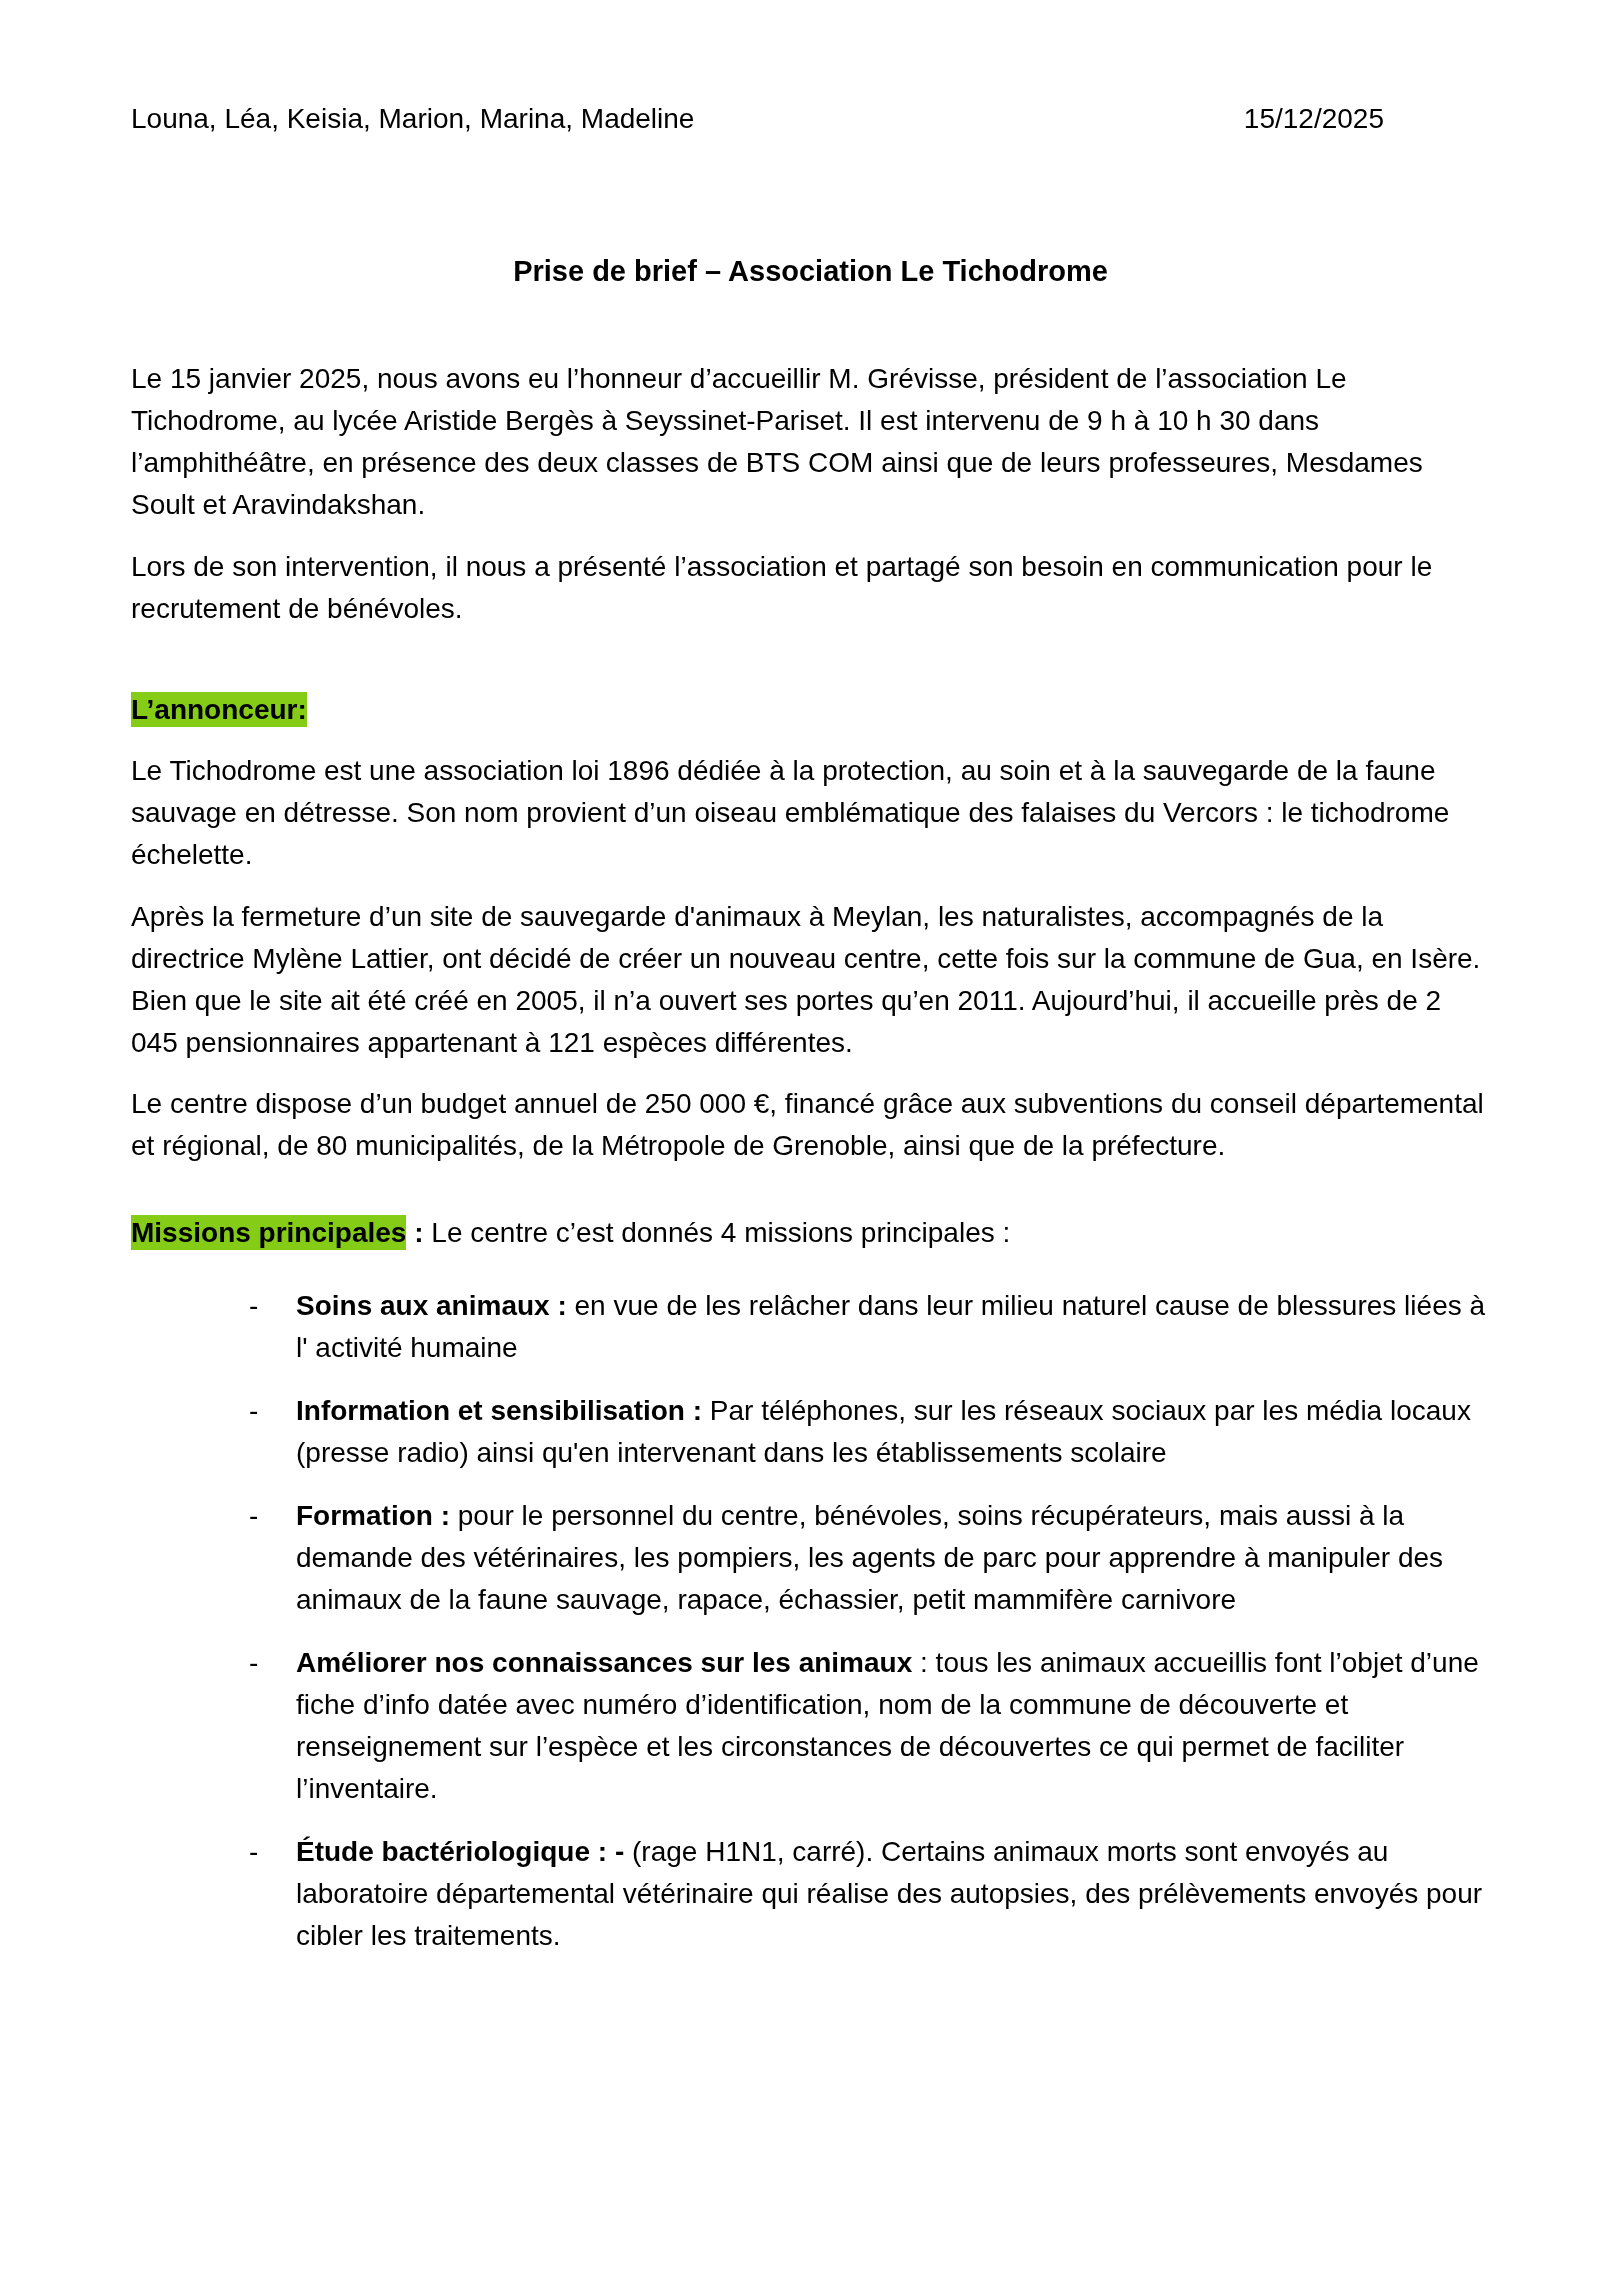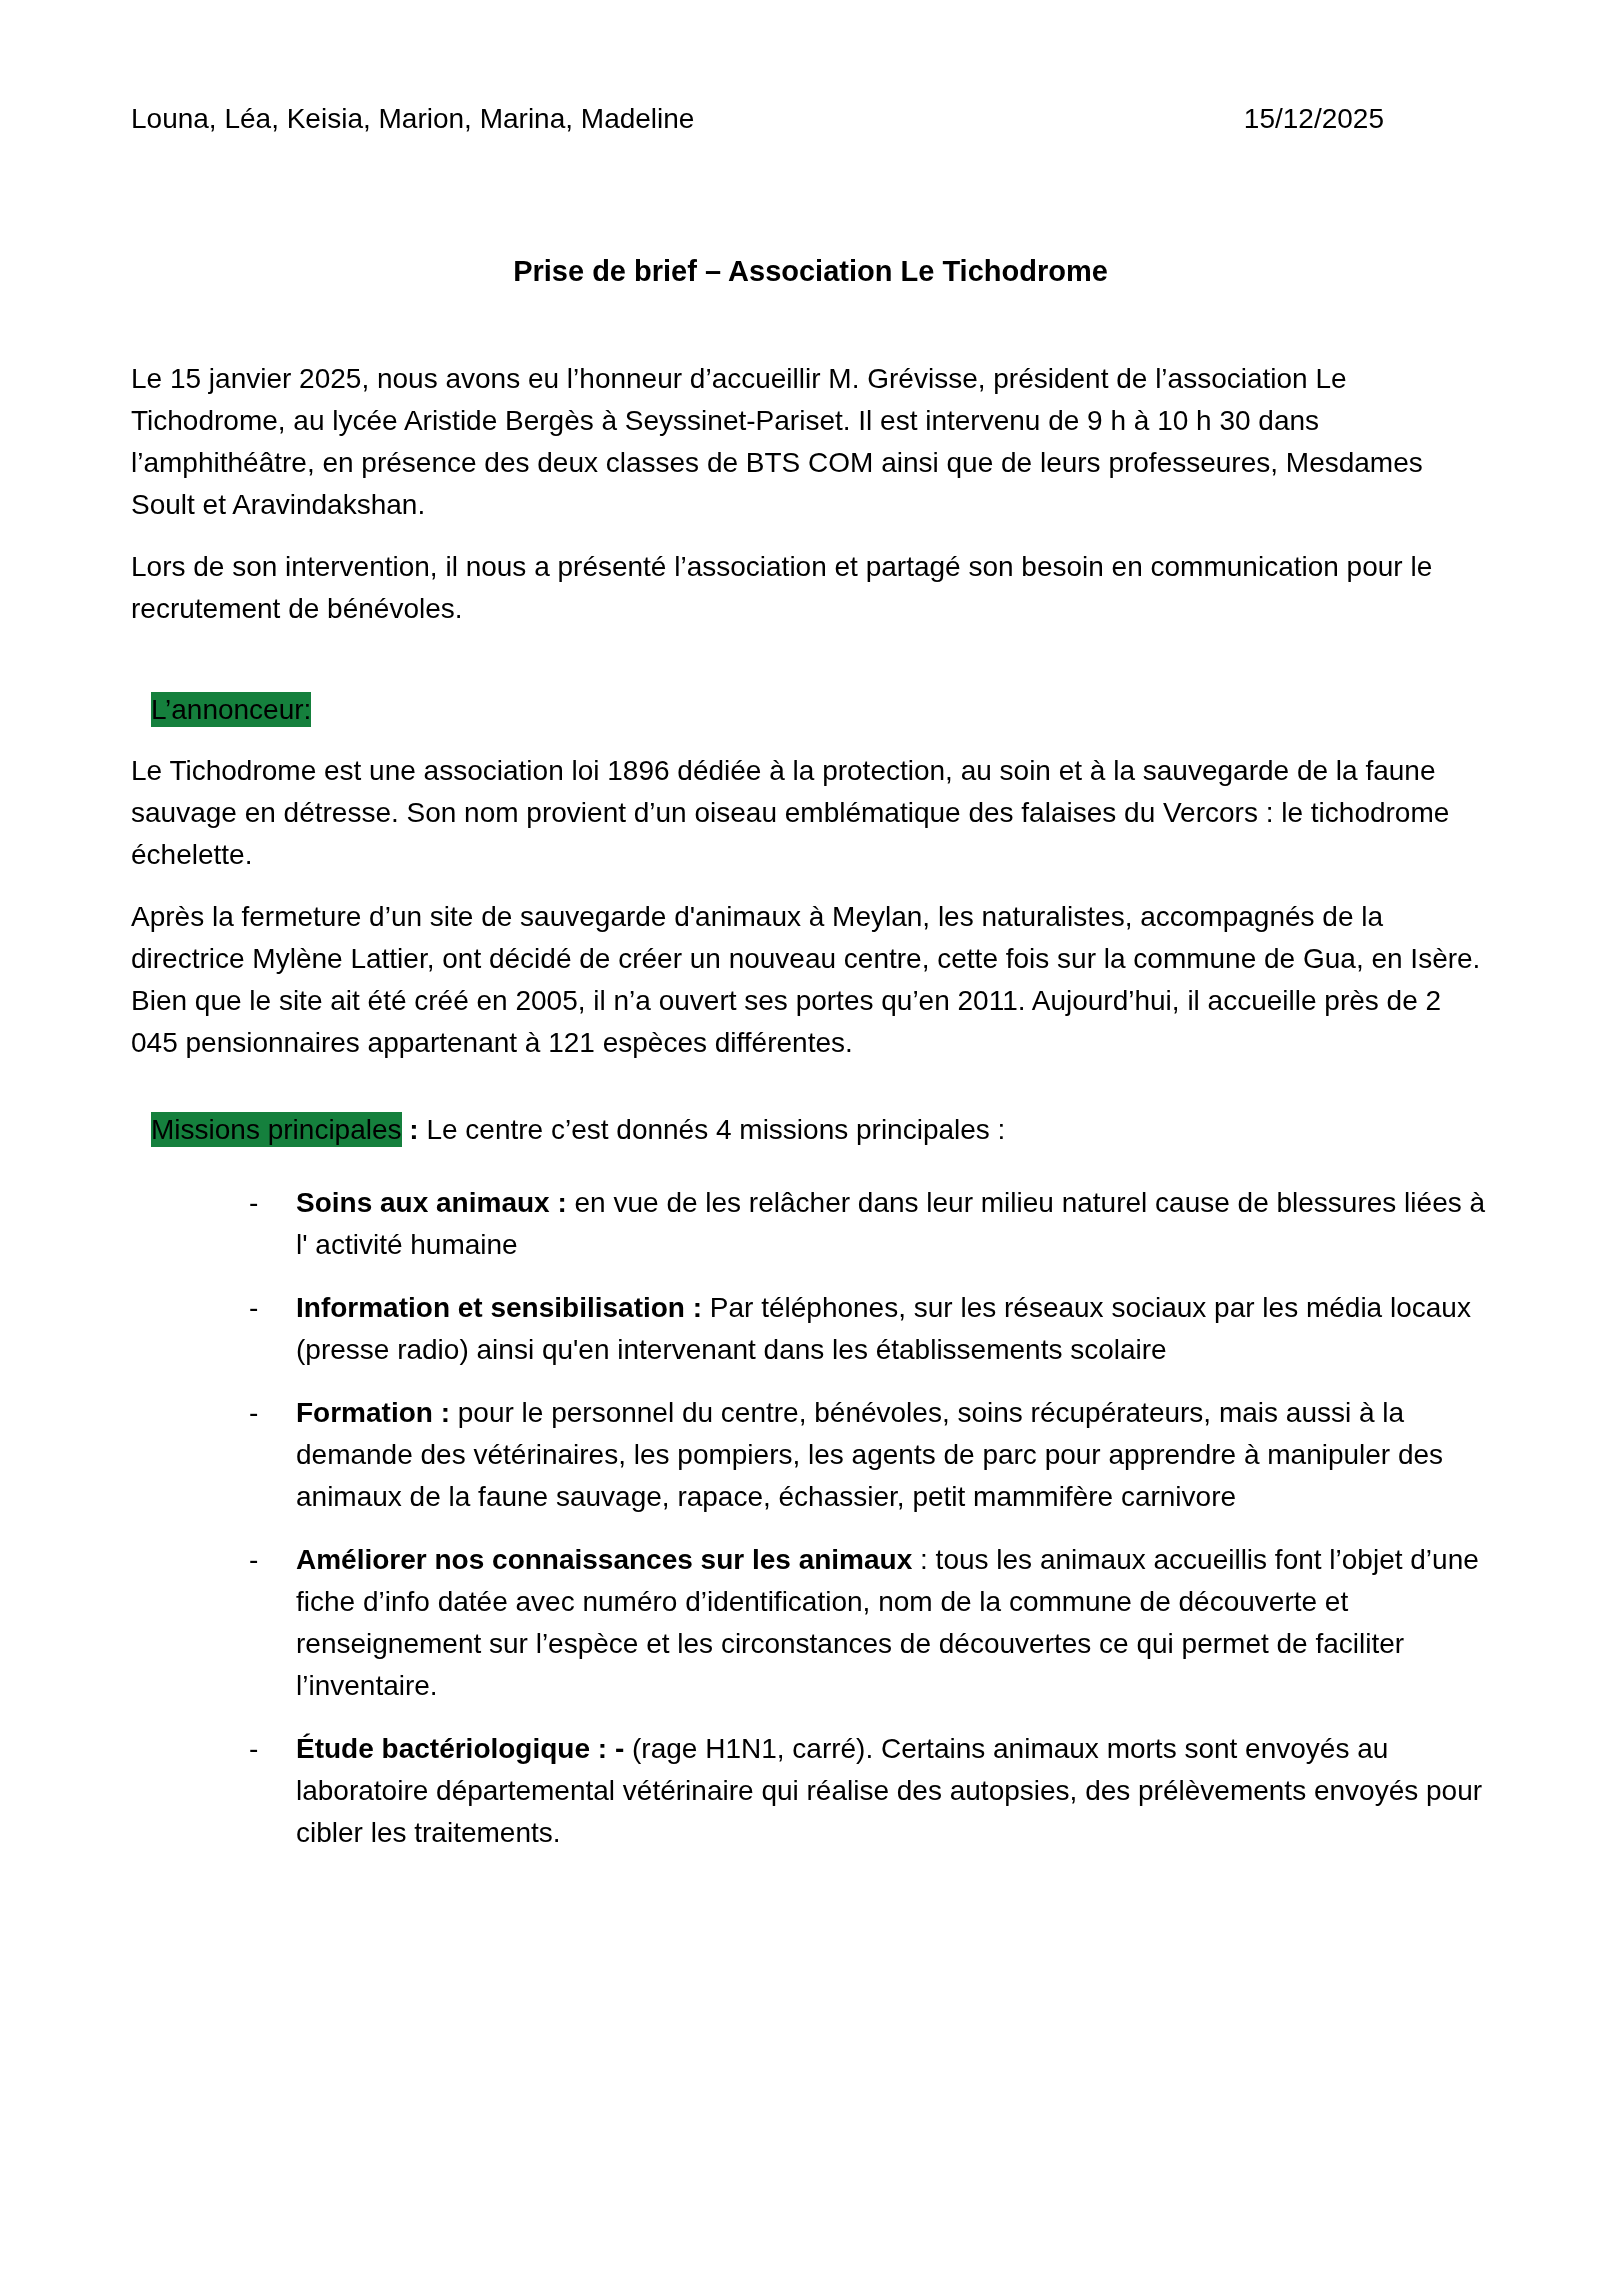--- a/index.html
+++ b/index.html
@@ -41,25 +41,24 @@
     margin: 19.6px 0 0 0;
   }
   .para.first-after-title {
     margin-top: 66px;
   }
   .section-heading {
     margin: 59px 0 0 0;
     font-weight: bold;
   }
   mark.hl {
-    background: #15803d;
+    background: #84cc16;
     color: #000000;
-    font-weight: normal;
+    font-weight: bold;
     padding: 2px 0;
-    margin-left: 20px;
   }
   .bold { font-weight: bold; }
   .missions-line {
     margin-top: 45px;
   }
   ul.missions-list {
     list-style: none;
     margin: 31px 0 0 118px;
     padding: 0;
   }
@@ -93,20 +92,21 @@
   <p class="para first-after-title">Le 15 janvier 2025, nous avons eu l’honneur d’accueillir M. Grévisse, président de l’association Le Tichodrome, au lycée Aristide Bergès à Seyssinet-Pariset. Il est intervenu de 9 h à 10 h 30 dans l’amphithéâtre, en présence des deux classes de BTS COM ainsi que de leurs professeures, Mesdames Soult et Aravindakshan.</p>
 
   <p class="para">Lors de son intervention, il nous a présenté l’association et partagé son besoin en communication pour le recrutement de bénévoles.</p>
 
   <p class="section-heading"><mark class="hl">L’annonceur:</mark></p>
 
   <p class="para">Le Tichodrome est une association loi 1896 dédiée à la protection, au soin et à la sauvegarde de la faune sauvage en détresse. Son nom provient d’un oiseau emblématique des falaises du Vercors : le tichodrome échelette.</p>
 
   <p class="para">Après la fermeture d’un site de sauvegarde d'animaux à Meylan, les naturalistes, accompagnés de la directrice Mylène Lattier, ont décidé de créer un nouveau centre, cette fois sur la commune de Gua, en Isère. Bien que le site ait été créé en 2005, il n’a ouvert ses portes qu’en 2011. Aujourd’hui, il accueille près de 2 045 pensionnaires appartenant à 121 espèces différentes.</p>
 
+  <p class="para">Le centre dispose d’un budget annuel de 250 000 €, financé grâce aux subventions du conseil départemental et régional, de 80 municipalités, de la Métropole de Grenoble, ainsi que de la préfecture.</p>
 
   <p class="para missions-line"><mark class="hl">Missions principales</mark><span class="bold"> :</span><span> Le centre c’est donnés 4 missions principales :</span></p>
 
   <ul class="missions-list">
     <li><span class="bold">Soins aux animaux :</span><span> en vue de les relâcher dans leur milieu naturel cause de blessures liées à l' activité humaine</span></li>
     <li><span class="bold">Information et sensibilisation :</span><span> Par téléphones, sur les réseaux sociaux par les média locaux (presse radio) ainsi qu'en intervenant dans les établissements scolaire</span></li>
     <li><span class="bold">Formation :</span><span> pour le personnel du centre, bénévoles, soins récupérateurs, mais aussi à la demande des vétérinaires, les pompiers, les agents de parc pour apprendre à manipuler des animaux de la faune sauvage, rapace, échassier, petit mammifère carnivore</span></li>
     <li><span class="bold">Améliorer nos connaissances sur les animaux</span><span> : tous les animaux accueillis font l’objet d’une fiche d’info datée avec numéro d’identification, nom de la commune de découverte et renseignement sur l’espèce et les circonstances de découvertes ce qui permet de faciliter l’inventaire.</span></li>
     <li><span class="bold">Étude bactériologique : -</span><span> (rage H1N1, carré). Certains animaux morts sont envoyés au laboratoire départemental vétérinaire qui réalise des autopsies, des prélèvements envoyés pour cibler les traitements.</span></li>
   </ul>

